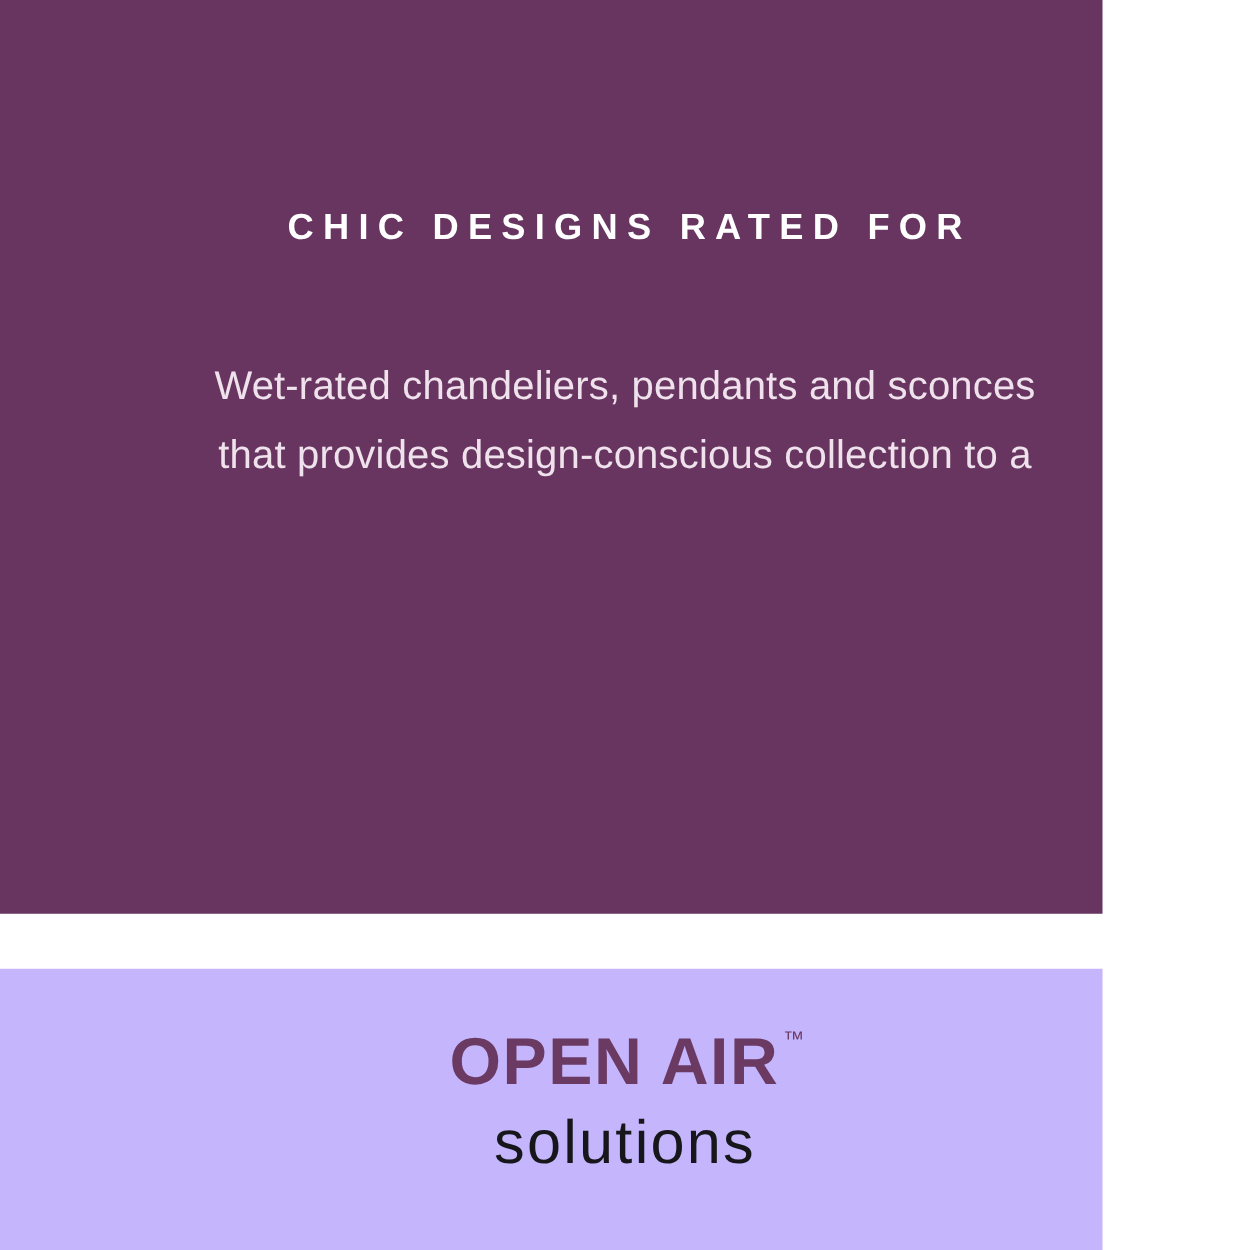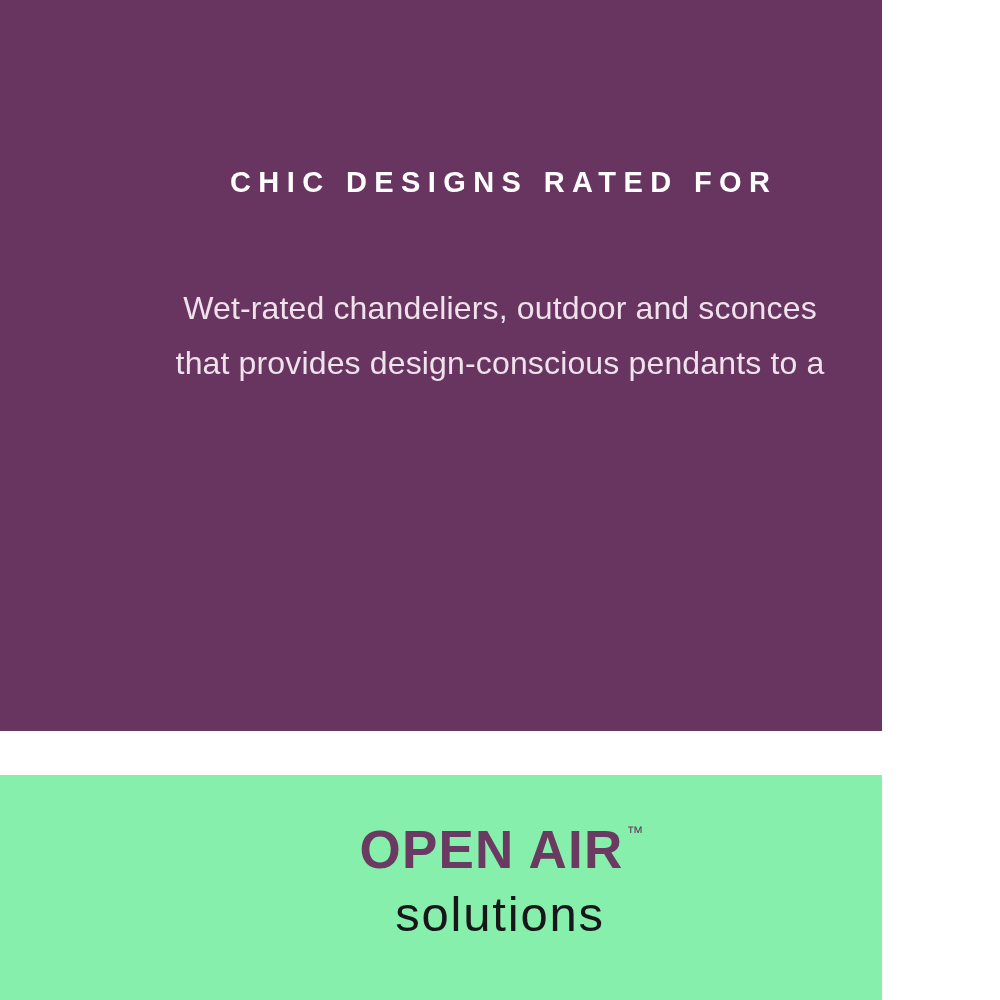--- a/index.html
+++ b/index.html
@@ -89,21 +89,21 @@
 
   .body-line {
     display: block;
   }
 
   
   .footer {
     position: relative;
     width: 1000px;
     height: 235px;
-    background: #86efac;
+    background: #c4b5fd;
     display: flex;
     flex-direction: column;
     align-items: center;
   }
 
   .brand {
     margin-top: 48px;
     color: #6b3a63;
     font-size: 53px;
     font-weight: 700;
@@ -137,22 +137,22 @@
 <body>
 
 <div class="poster">
 
   <div class="hero">
 
     <div class="eyebrow">CHIC DESIGNS RATED FOR</div>
 
 
     <div class="body-copy">
-      <span class="body-line">Wet-rated chandeliers, outdoor and sconces</span>
-      <span class="body-line">that provides design-conscious pendants to a</span>
+      <span class="body-line">Wet-rated chandeliers, pendants and sconces</span>
+      <span class="body-line">that provides design-conscious collection to a</span>
     </div>
 
   </div>
 
   <div class="footer">
 
     <div class="brand"><span>OPEN AIR</span><span class="brand-tm">™</span></div>
 
     <div class="brand-sub">solutions</div>
 

